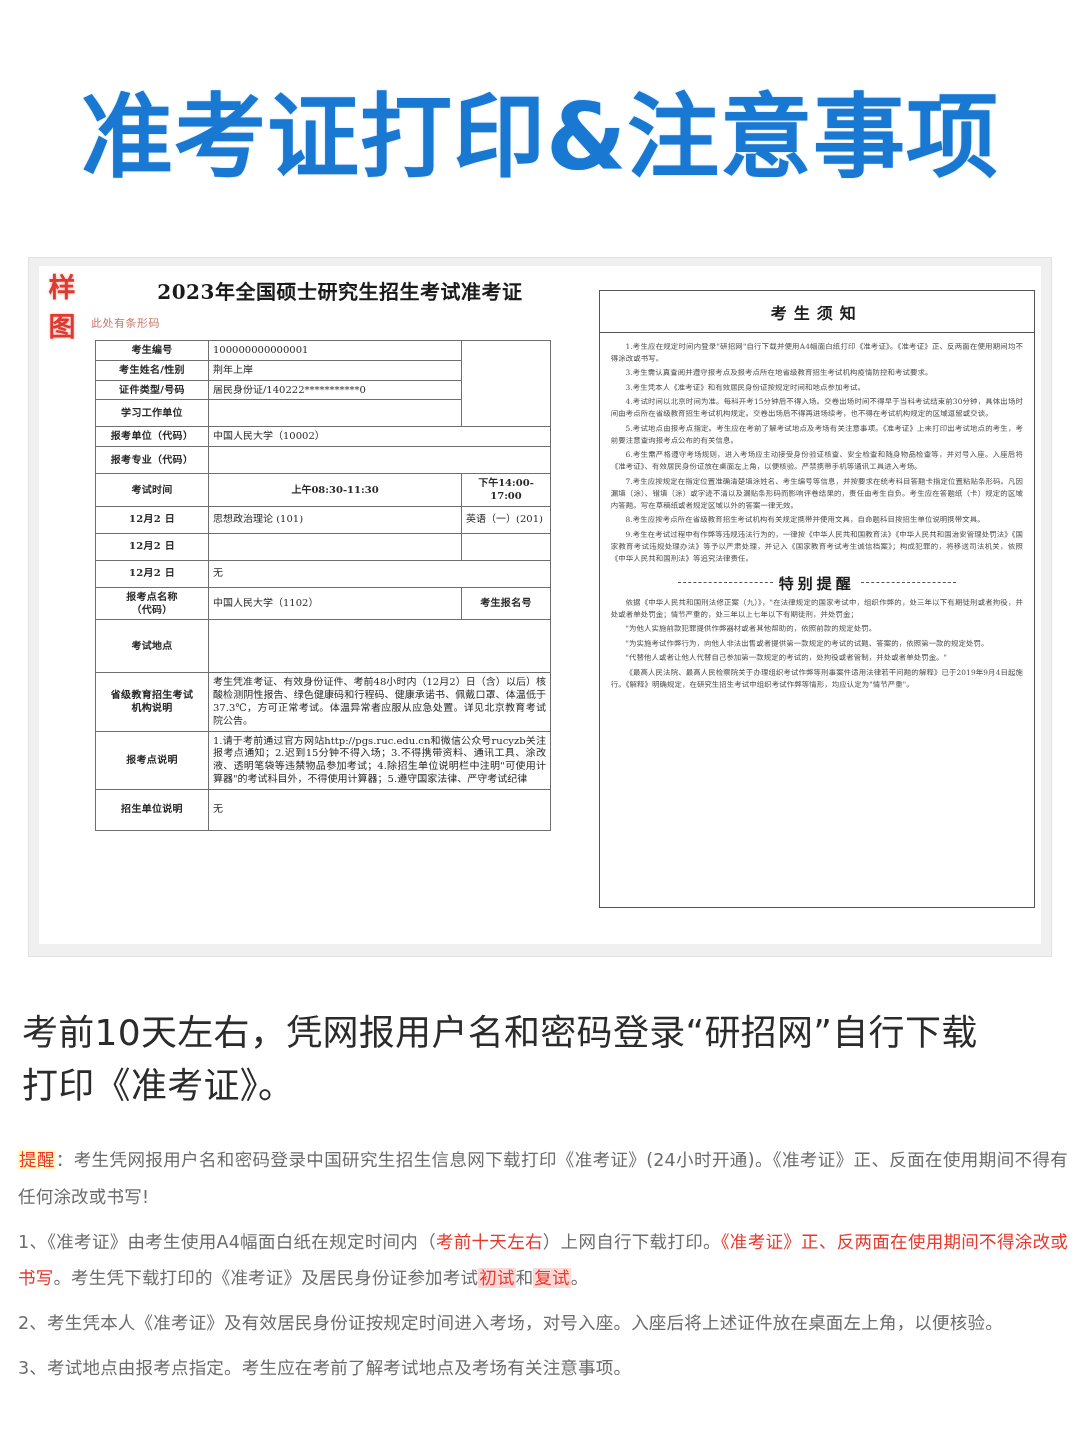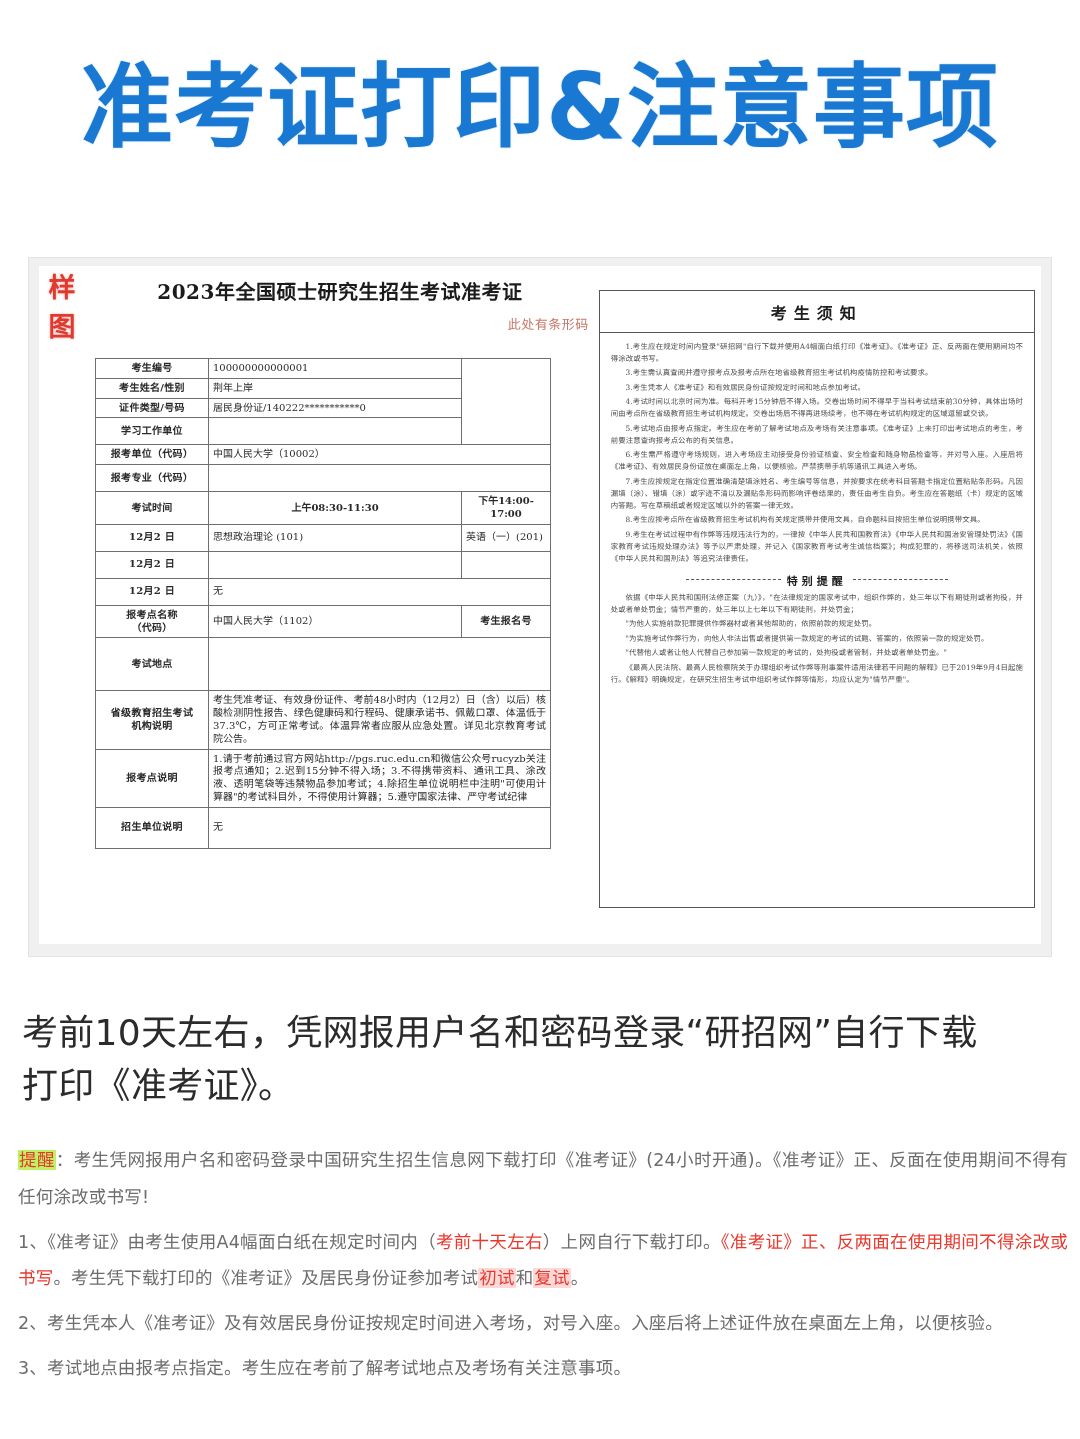--- a/index.html
+++ b/index.html
@@ -8,21 +8,21 @@
     height:1439px;
     background:#ffffff;
     font-family:"Liberation Sans","DejaVu Sans",sans-serif;
     overflow:hidden;
     position:relative;
   }
 
   
   .header{
     width:1080px;
-    padding-top:58px;
+    padding-top:88px;
     box-sizing:border-box;
     text-align:center;
   }
   .header-title{
     font-size:92px;
     line-height:1.08;
     font-weight:bold;
     color:#1878d2;
     letter-spacing:1px;
     font-family:"DejaVu Sans","Liberation Sans",sans-serif;
@@ -80,24 +80,24 @@
   .ticket-title{
     text-align:center;
     font-size:20px;
     font-weight:bold;
     color:#1b1b1b;
     letter-spacing:.5px;
     font-family:"DejaVu Serif","Liberation Serif",serif;
     margin:4px 0 0 8px;
   }
   .barcode-note{
-    text-align:right;
-    font-size:13px;
+    text-align:left;
+    font-size:11px;
     color:#c6776a;
-    margin:9px 0 25px 8px;
+    margin:9px 0 10px 8px;
     letter-spacing:.5px;
     filter:blur(.25px);
   }
   table.tk{
     border-collapse:collapse;
     width:456px;
     margin-left:12px;
     table-layout:fixed;
     font-family:"DejaVu Serif","Liberation Serif",serif;
   }
@@ -170,21 +170,21 @@
     justify-content:center;
     gap:6px;
     margin:7px 0 4px 0;
   }
   .special-hdr .ln{
     flex:0 0 95px;
     border-top:1px dashed #555;
     height:0;
   }
   .special-hdr .tx{
-    font-size:11px;
+    font-size:15px;
     font-weight:bold;
     letter-spacing:4px;
     color:#1d1d1d;
     font-family:"DejaVu Serif","Liberation Serif",serif;
   }
 
   
   .lead{
     position:absolute;
     left:22px;
@@ -205,21 +205,21 @@
     width:1050px;
     font-family:"DejaVu Sans","Liberation Sans",sans-serif;
     color:#6d6d6d;
     font-size:17.5px;
     line-height:2.1;
     letter-spacing:.2px;
   }
   .notes p{margin:0 0 8px 0;text-align:justify;}
   .tip-tag{
     color:#e8392f;
-    background:#bef264;
+    background:#fef9c3;
     padding:0 1px;
     font-weight:normal;
   }
   .red{color:#e8392f;}
   .red-hl{color:#e8392f;background:#fbd9d7;padding:0 1px;}
 </style>
 </head>
 <body>
 
 <div class="header">

